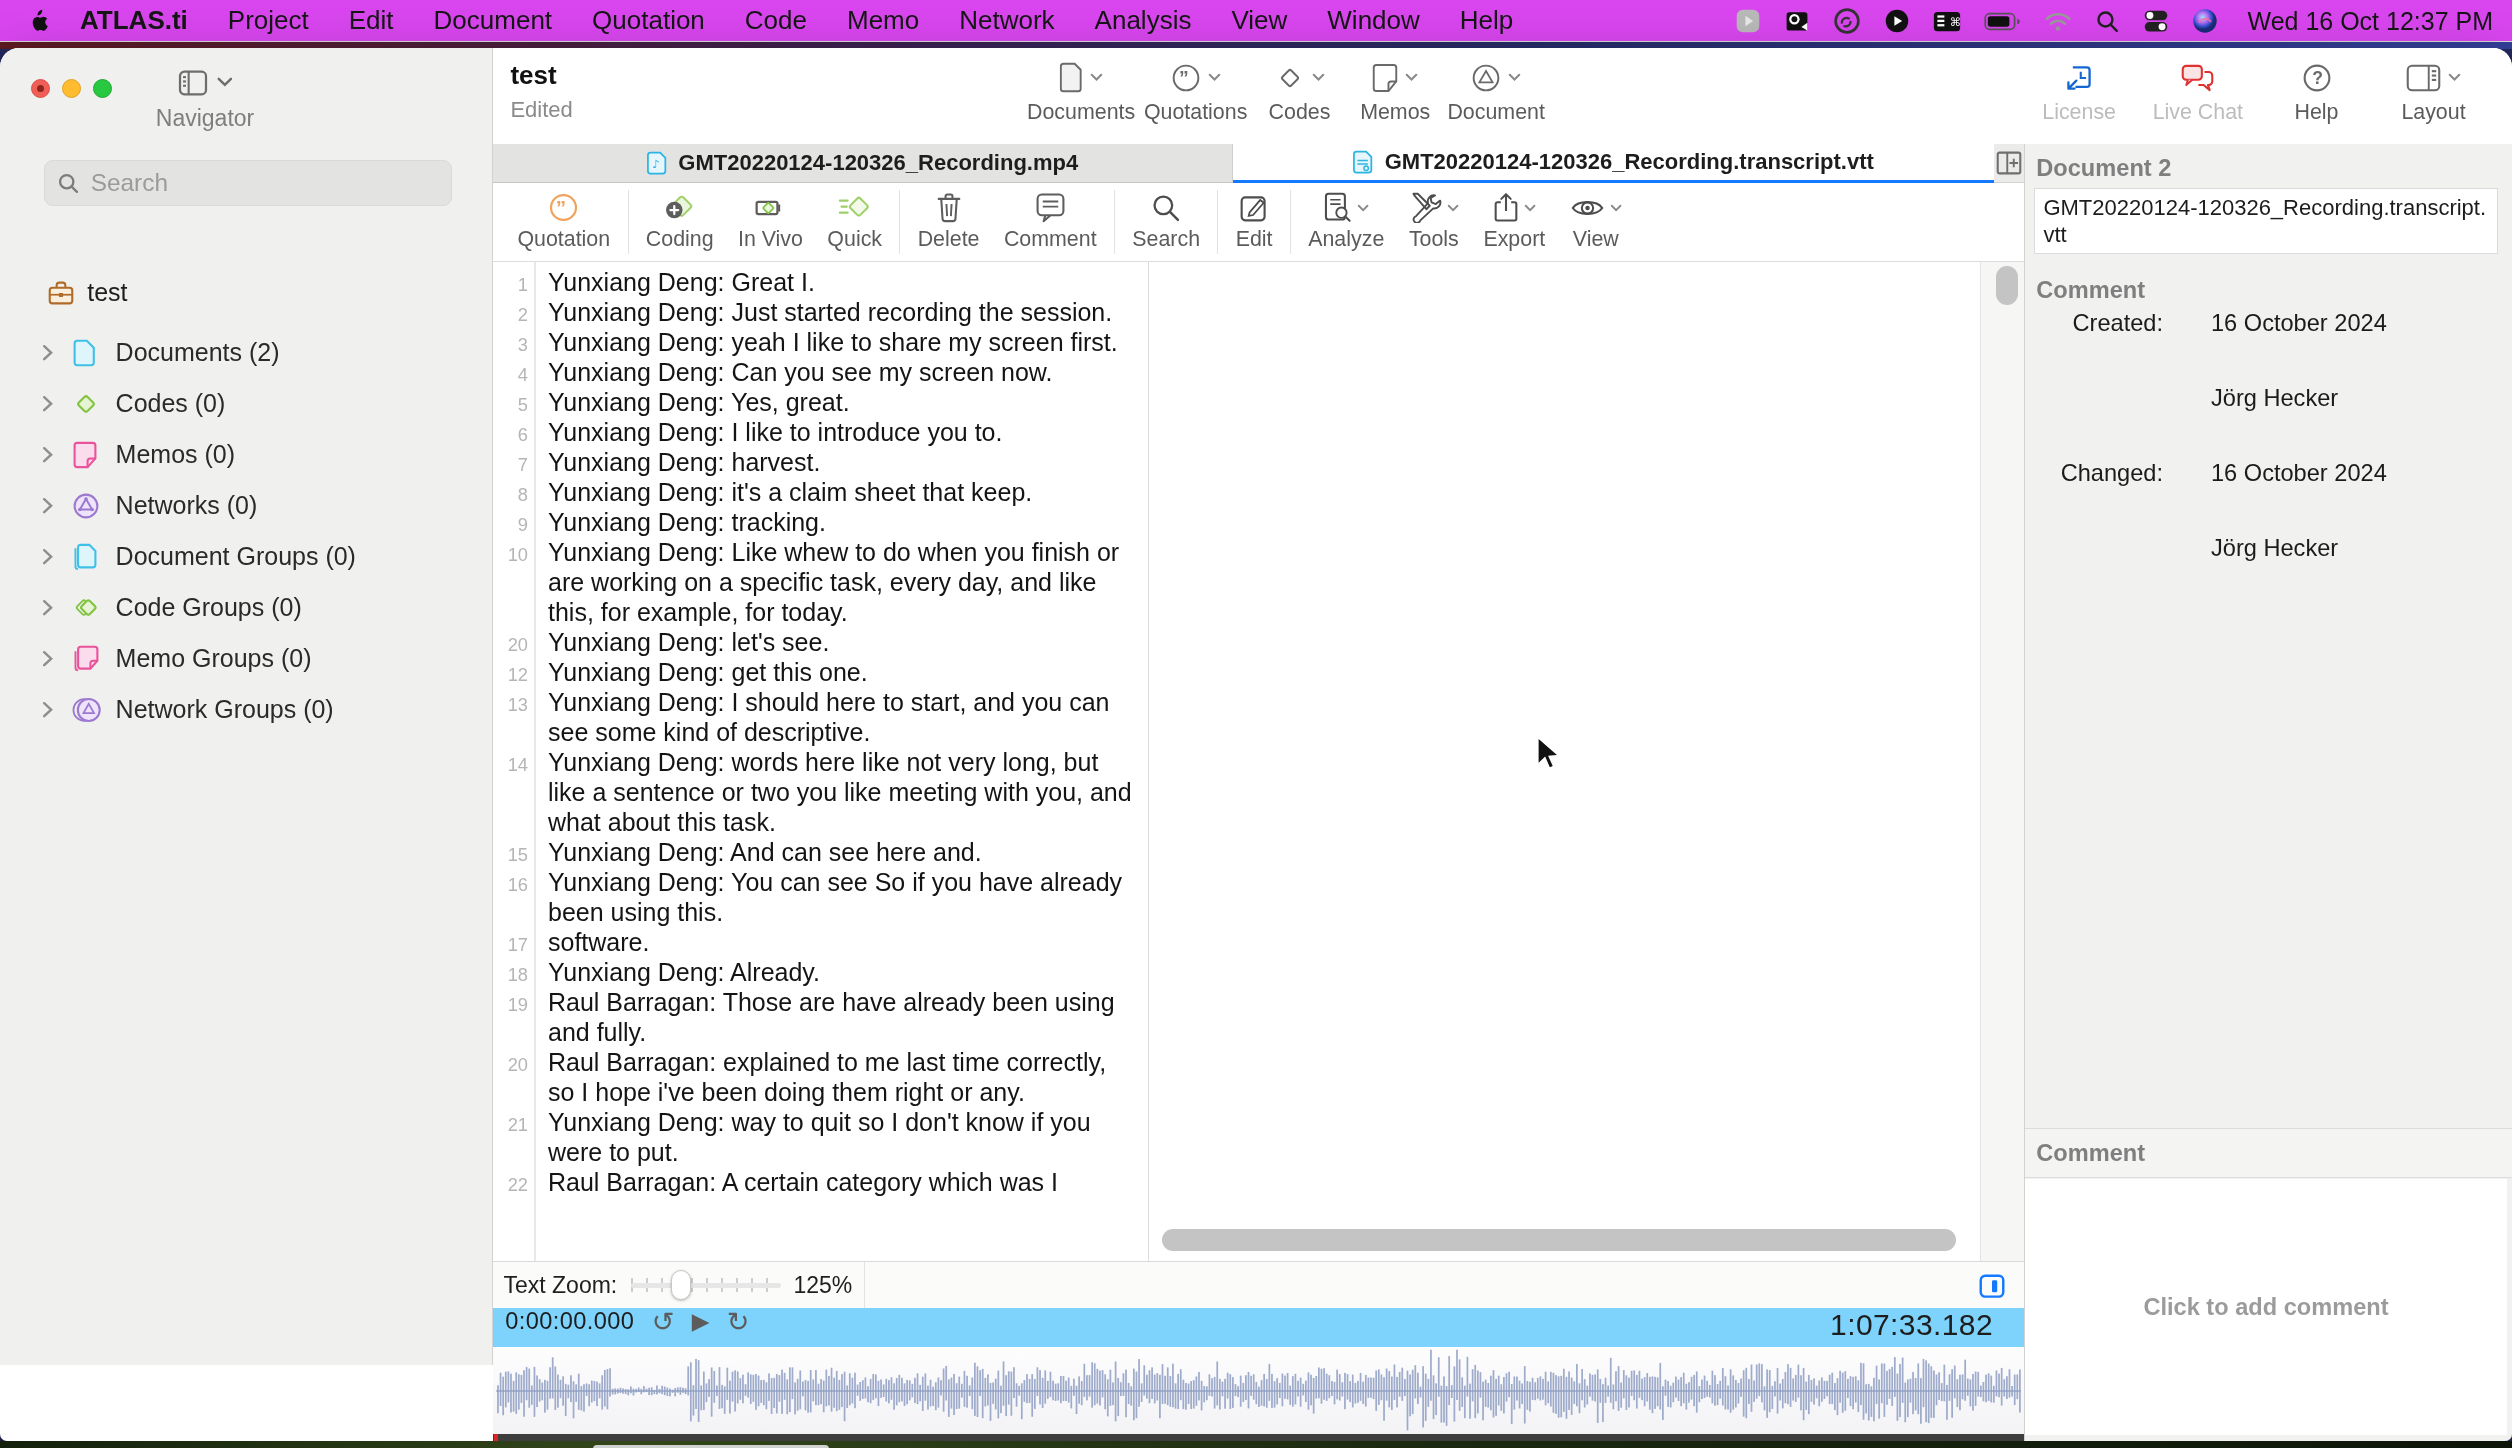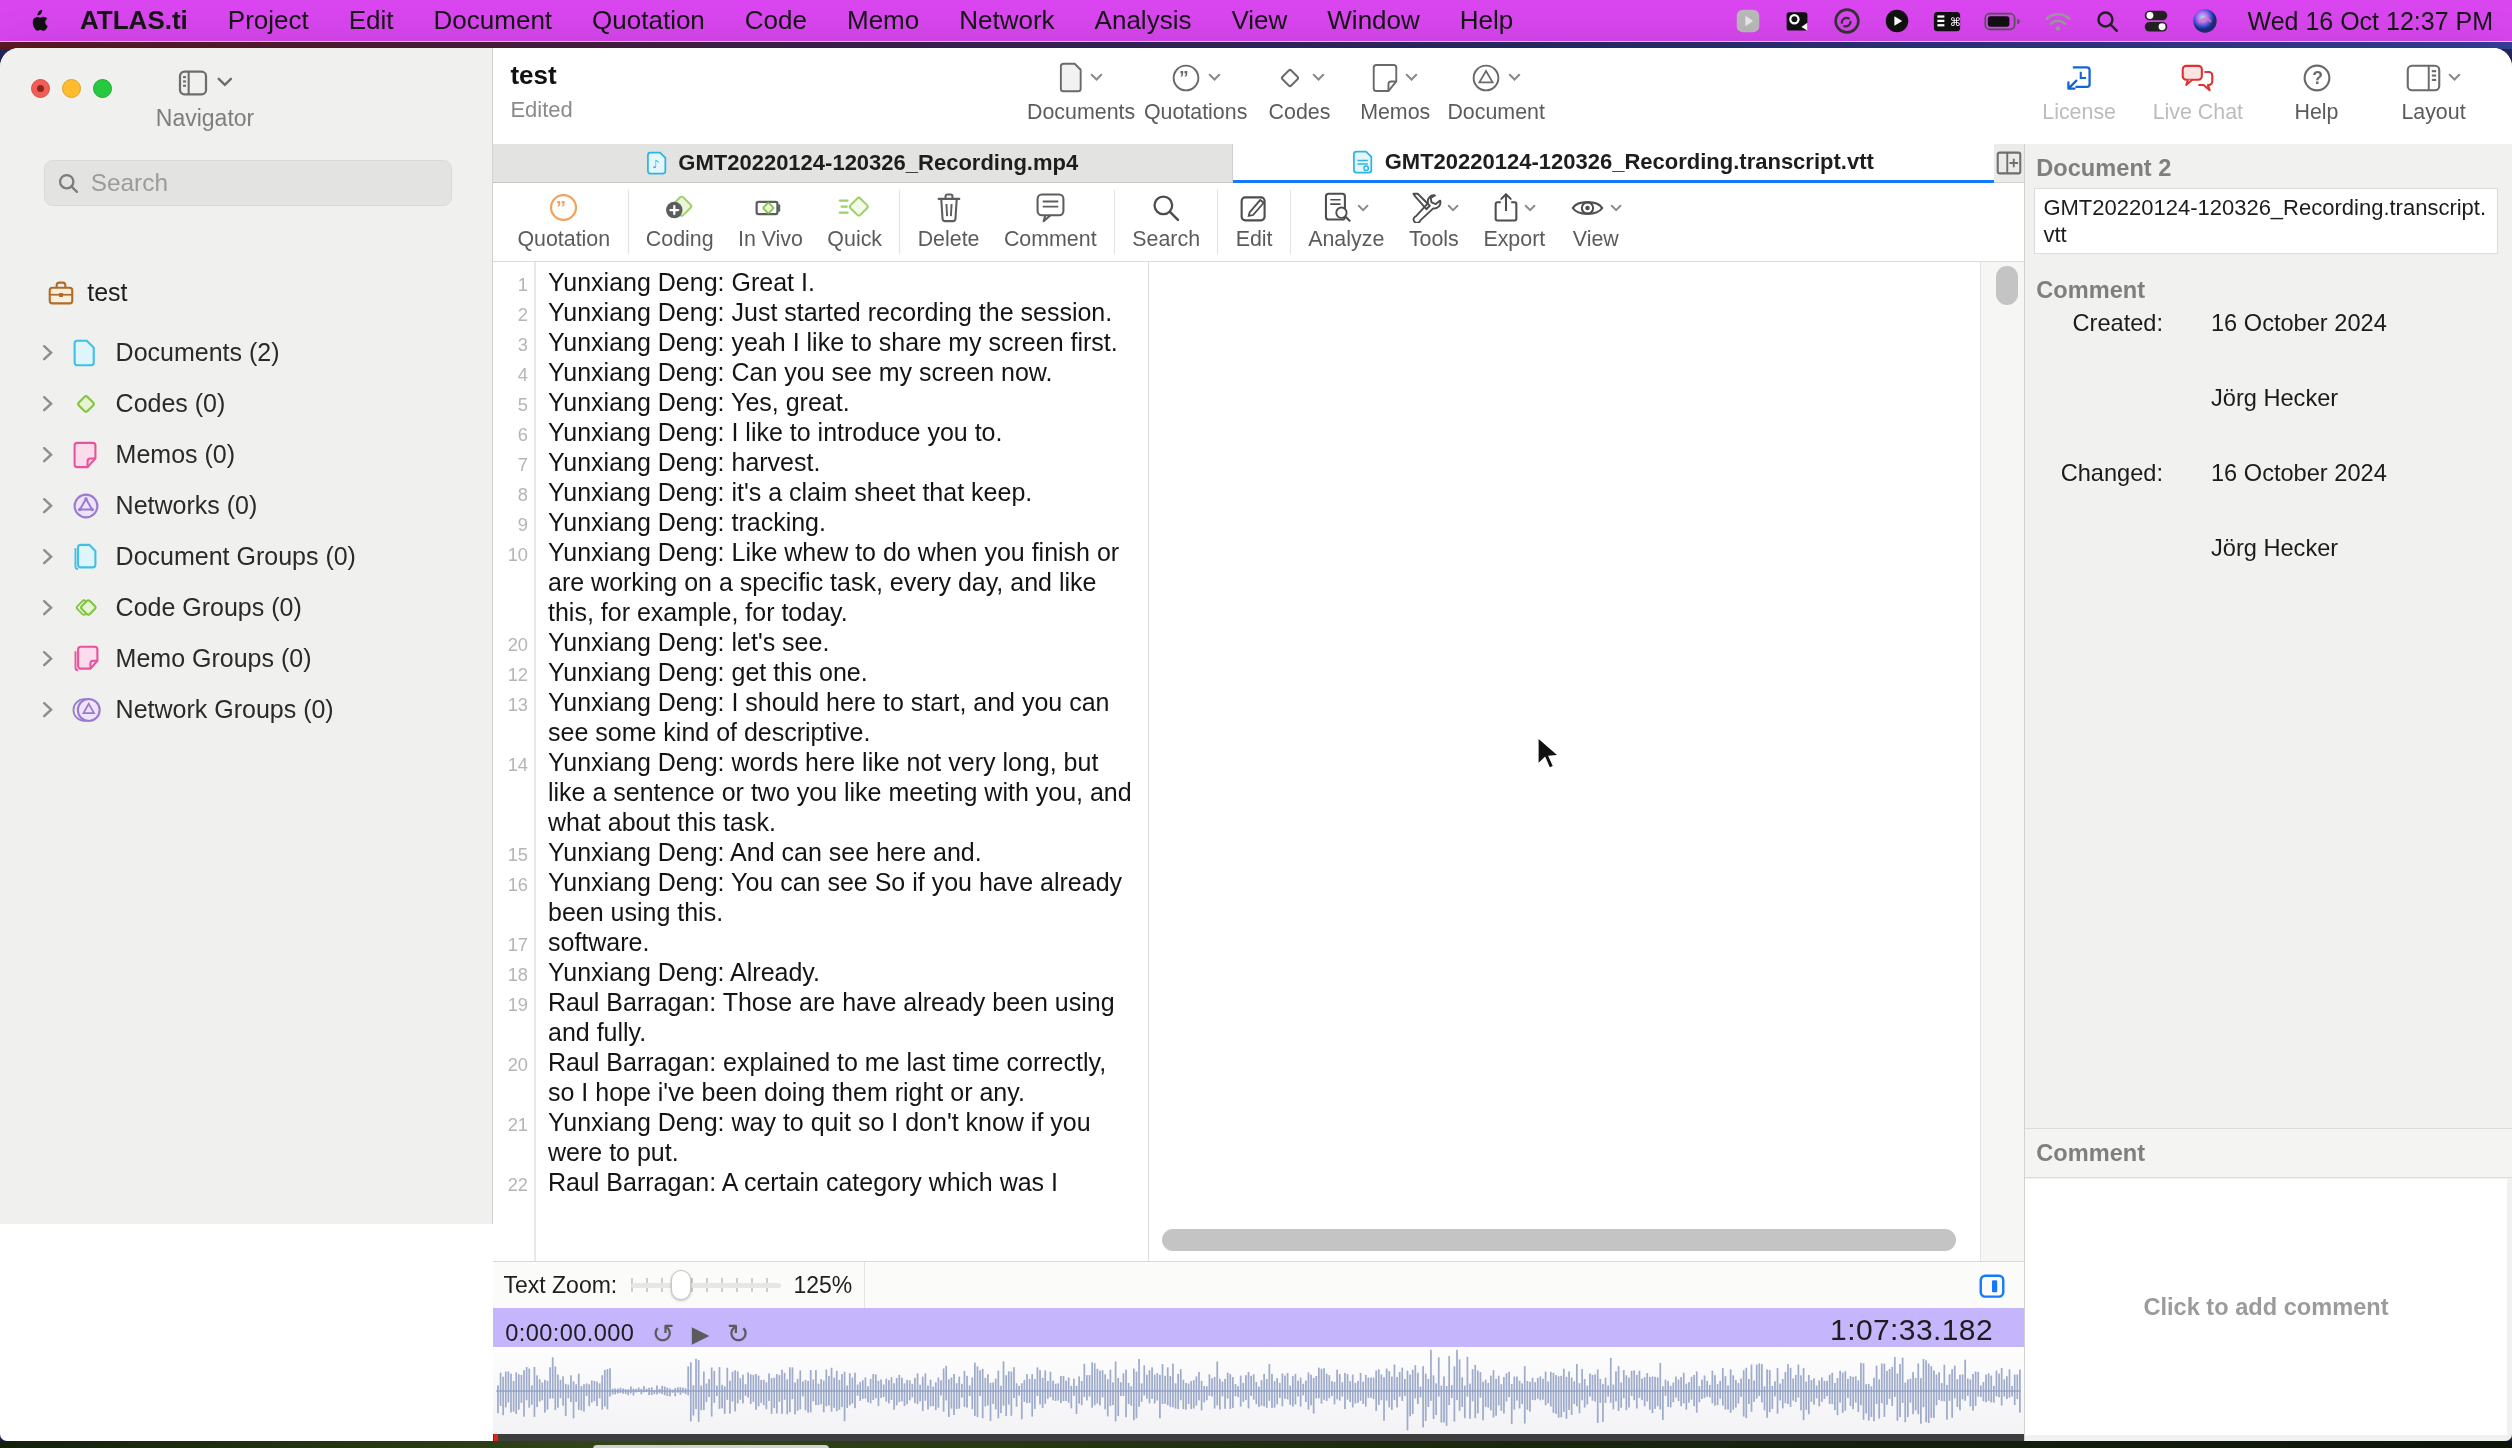--- a/index.html
+++ b/index.html
@@ -19,21 +19,21 @@
 
   
   .strip-top{position:absolute;left:0;top:42px;width:2512px;height:7px;background:linear-gradient(90deg,#5e1a22,#3b2050 35%,#262a66 60%,#34409a);}
   .strip-bottom{position:absolute;left:0;top:1441px;width:2512px;height:7.9px;background:linear-gradient(90deg,#13200c,#33471a 25%,#1c2a10 55%,#0d1509);}
   .dock-sliver{position:absolute;left:593px;top:1445px;width:236px;height:4.4px;background:#cfd2cf;border-radius:5.2px 5.2px 0 0;}
 
   
   .window{position:absolute;left:0;top:48px;width:2512px;height:1393px;background:#ffffff;border-radius:19px 19px 7px 7px;overflow:hidden;box-shadow:0 26px 61px rgba(0,0,0,.45);}
 
   
-  .sidebar{position:absolute;left:0;top:0;width:493px;height:1176px;background:#f0f0ee;border-right:0.9px solid #d2d2d0;}
+  .sidebar{position:absolute;left:0;top:0;width:493px;height:1317px;background:#f0f0ee;border-right:0.9px solid #d2d2d0;}
   .traffic{position:absolute;top:31px;left:31px;display:flex;gap:12.2px;}
   .tl{width:19px;height:19px;border-radius:50%;position:relative;}
   .tl.red{background:#f05f57;border:0.9px solid #dd4f46;}
   .tl.red::after{content:"";position:absolute;left:5.2px;top:5.2px;width:7px;height:7px;border-radius:50%;background:#8e241c;}
   .tl.yellow{background:#febc2e;border:0.9px solid #e0a323;}
   .tl.green{background:#28c840;border:0.9px solid #1fa832;}
   .nav-widget{position:absolute;left:131px;top:19px;width:148px;text-align:center;}
   .nav-icons{display:flex;justify-content:center;align-items:center;gap:8.7px;height:31px;}
   .nav-label{margin-top:7px;font-size:23px;color:#7e7e7e;}
   .searchbox{position:absolute;left:44px;top:112px;width:408px;height:46px;background:#e3e3e1;border:0.9px solid #d9d9d7;border-radius:8.7px;display:flex;align-items:center;padding:0 12.2px;}
@@ -90,21 +90,21 @@
   .cb-label{font-size:23px;color:#1f1f1f;margin-left:10.5px;}
   .slider{position:relative;width:150px;height:35px;margin-left:14px;}
   .slider .track{position:absolute;left:0;right:0;top:15px;height:5.2px;background:#e6e6e6;border-radius:2.6px;}
   .slider .ticks{position:absolute;left:0;right:0;top:10.5px;height:14px;background:repeating-linear-gradient(90deg,#cdcdcd 0 1.7px,transparent 1.7px 15px);}
   .slider .thumb{position:absolute;left:40px;top:2.6px;width:20px;height:30px;background:#fff;border:0.9px solid #c6c6c6;border-radius:10.5px;box-shadow:0 0.9px 2.6px rgba(0,0,0,.25);}
   .cb-val{font-size:23px;color:#1f1f1f;margin-left:12.2px;}
   .cb-div{width:0.9px;height:47px;background:#e4e4e4;margin-left:12.2px;}
   .cb-panel-icon{position:absolute;right:19px;top:12.2px;}
 
   
-  .playback{position:absolute;left:493px;top:1260px;width:1531px;height:39px;background:#c4b5fd;display:flex;align-items:flex-end;}
+  .playback{position:absolute;left:493px;top:1260px;width:1531px;height:39px;background:#7dd3fc;display:flex;align-items:flex-start;}
   .pb-time{font-size:23.6px;color:#1d1d1d;margin-left:12.2px;letter-spacing:0.4px;}
   .pb-ic{font-size:27px;color:#5c5c5c;margin-left:17.4px;font-family:"DejaVu Sans",sans-serif;line-height:1;}
   .pb-play{font-size:23px;color:#5c5c5c;margin-left:17.4px;font-family:"DejaVu Sans",sans-serif;}
   .pb-total{position:absolute;right:31px;font-size:30px;color:#1d1d1d;letter-spacing:0.4px;}
 
   
   .waveform{position:absolute;left:493px;top:1300px;width:1531px;height:86px;background:linear-gradient(180deg,#fdfdfe,#f3f3f6);}
   
   .scrub{position:absolute;left:493px;top:1386px;width:2019px;height:7px;background:#3e3e3e;}
   .scrub .marker{position:absolute;left:0.9px;top:0;width:4.4px;height:7px;background:#e02222;}

